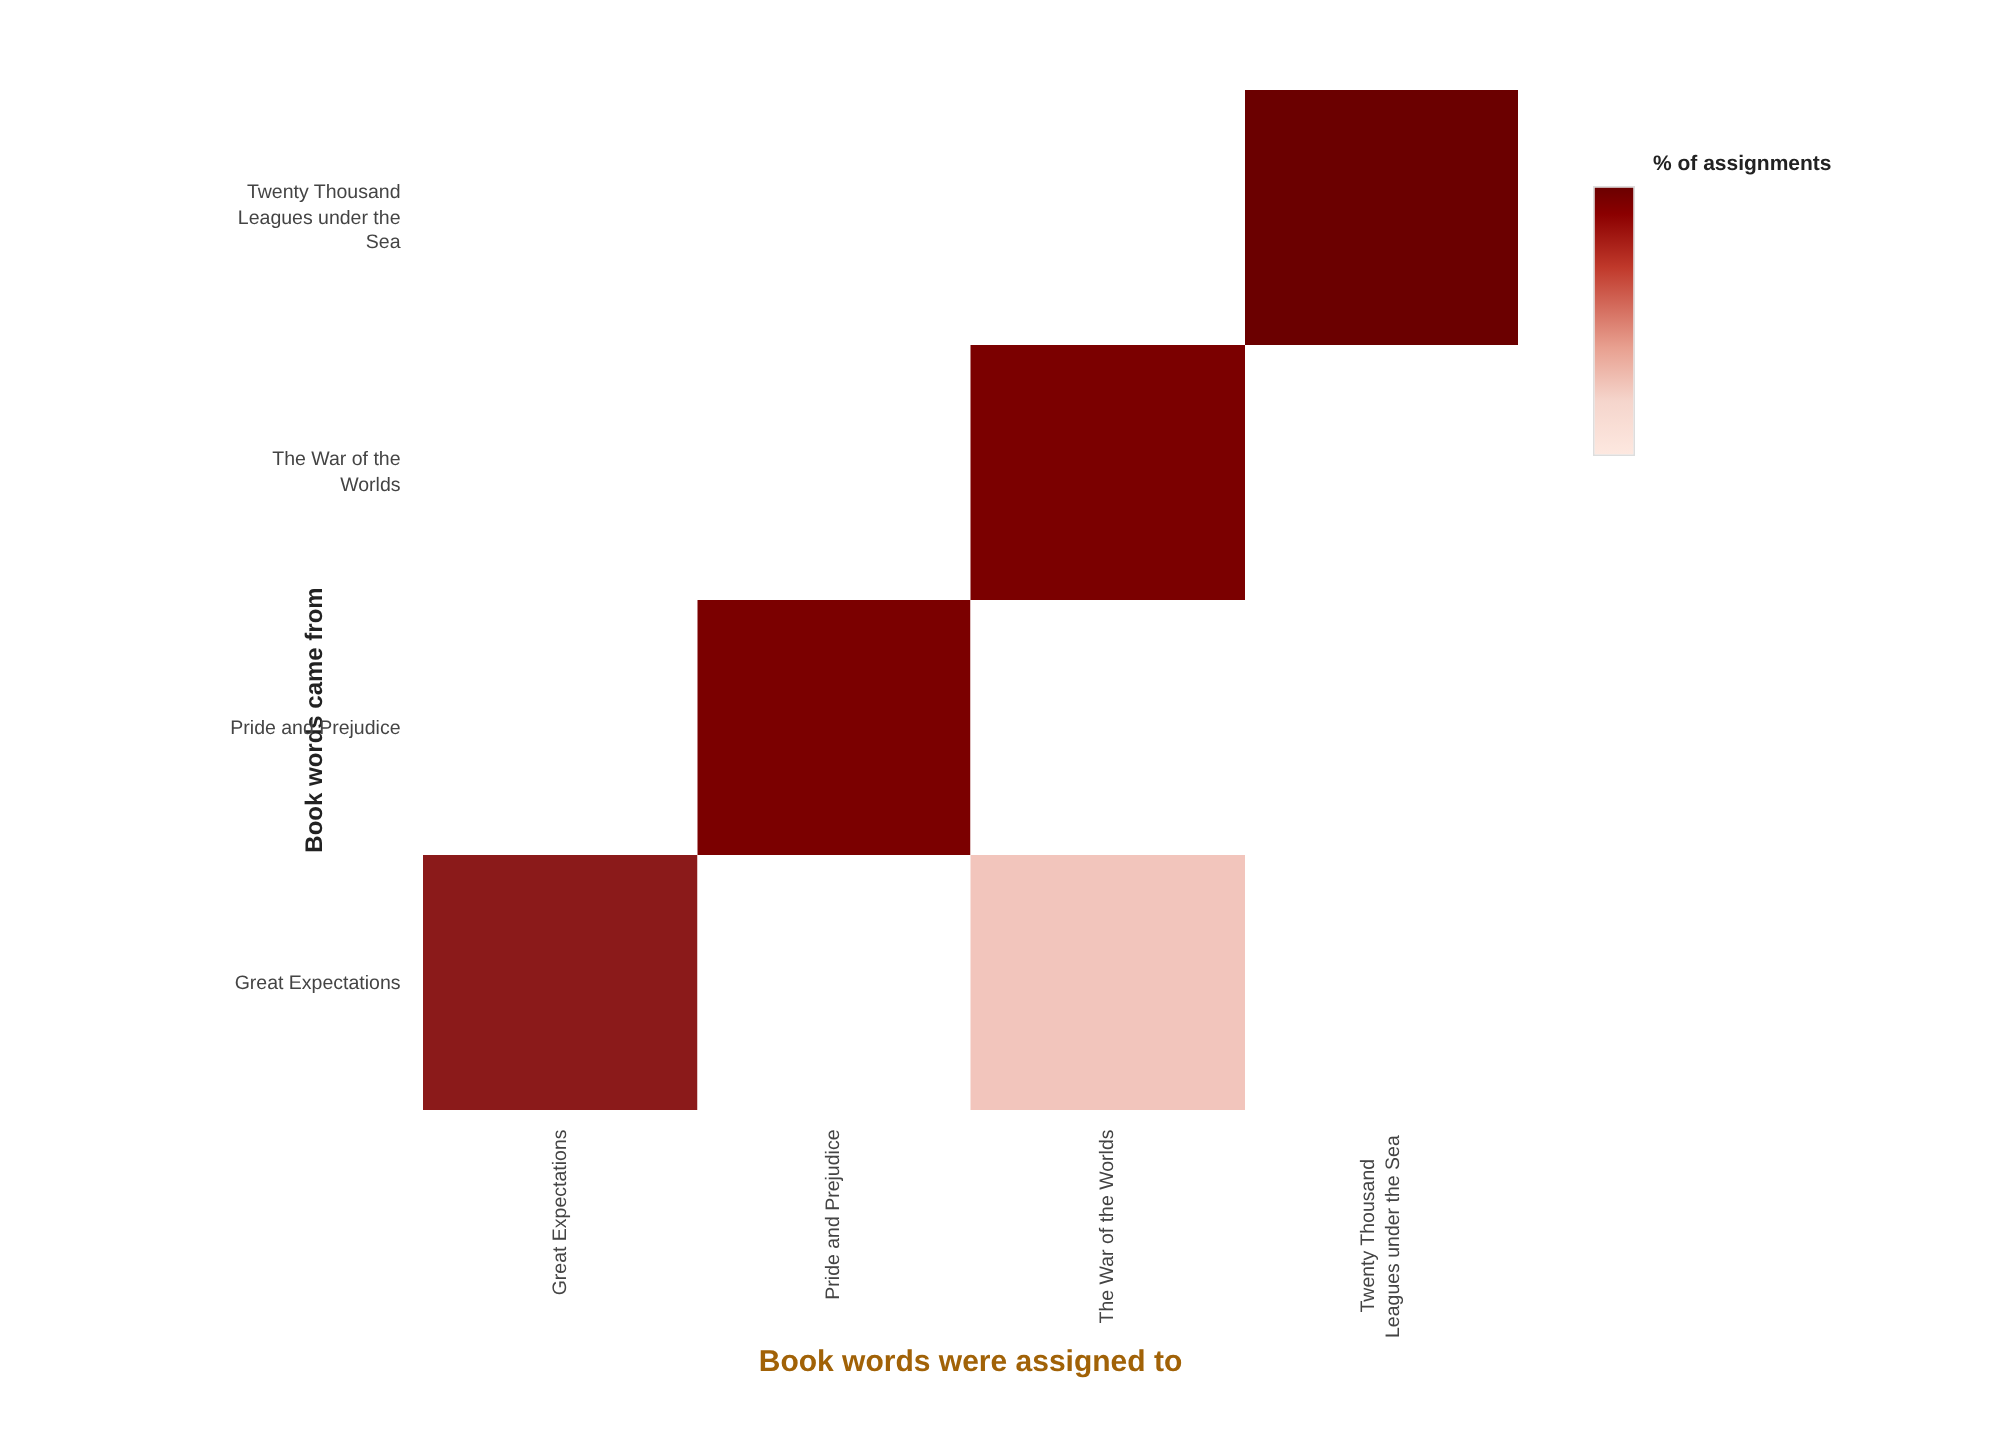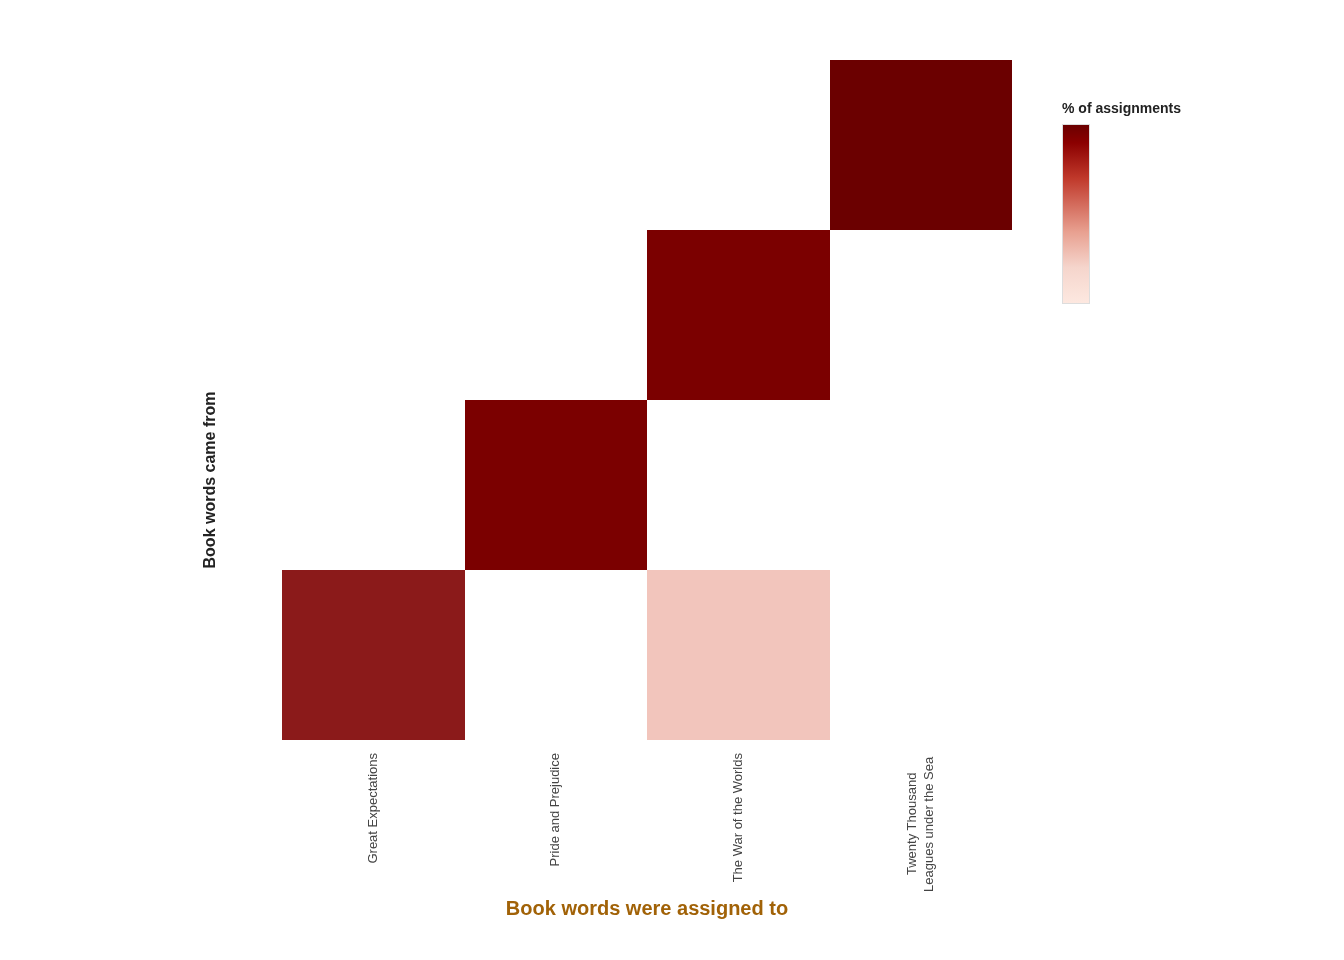--- a/index.html
+++ b/index.html
@@ -113,20 +113,21 @@
       right: 0px;
       top: 60px;
       width: 160px;
     }
     .legend-title {
       font-size: 14px;
       font-weight: bold;
       color: #222;
       margin-bottom: 8px;
       text-align: left;
+      margin-left: 40px;
     }
     .legend-gradient {
       width: 28px;
       height: 180px;
       background: linear-gradient(to bottom, #6b0000 0%, #8b0000 10%, #c0392b 30%, #e8a090 60%, #f5d5cc 80%, #fde8e0 100%);
       display: inline-block;
       vertical-align: top;
       border: 1px solid #ddd;
     }
     .legend-ticks {
@@ -148,20 +149,26 @@
       align-items: flex-start;
     }
   </style>
 </head>
 <body>
 
 <div class="chart-container">
 
   <div class="y-axis-label">Book words came from</div>
 
+  <div class="y-tick-labels">
+    <div class="y-tick">Twenty Thousand<br>Leagues under the<br>Sea</div>
+    <div class="y-tick">The War of the<br>Worlds</div>
+    <div class="y-tick">Pride and Prejudice</div>
+    <div class="y-tick">Great Expectations</div>
+  </div>
 
   <div class="plot-area">
     <div class="grid" id="heatmap-grid">
     <div class="cell" style="background-color: rgb(255, 255, 255);"></div>
         <div class="cell" style="background-color: rgb(255, 255, 255);"></div>
         <div class="cell" style="background-color: rgb(255, 255, 255);"></div>
         <div class="cell" style="background-color: rgb(107, 0, 0);"></div>
         <div class="cell" style="background-color: rgb(255, 255, 255);"></div>
         <div class="cell" style="background-color: rgb(255, 255, 255);"></div>
         <div class="cell" style="background-color: rgb(123, 0, 0);"></div>

